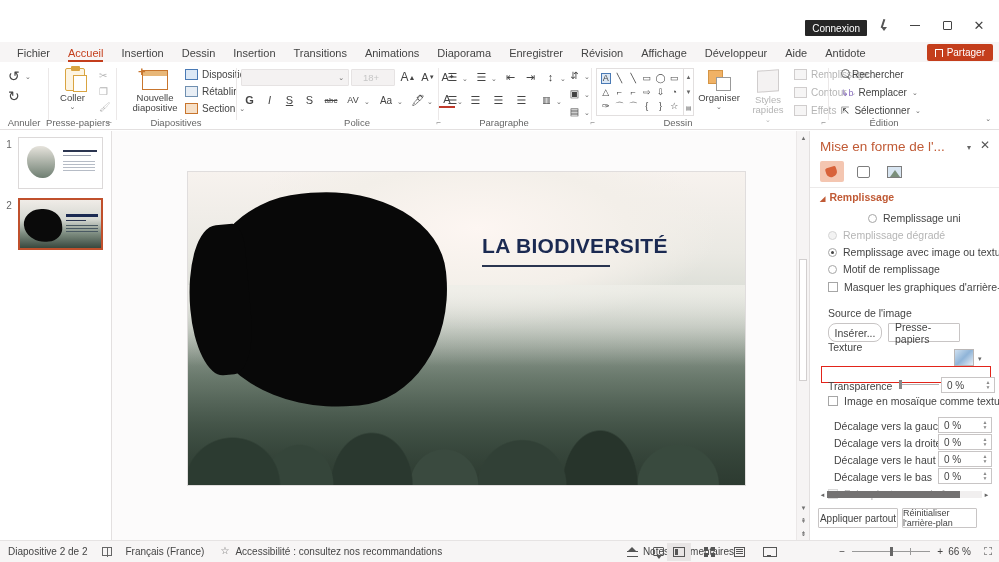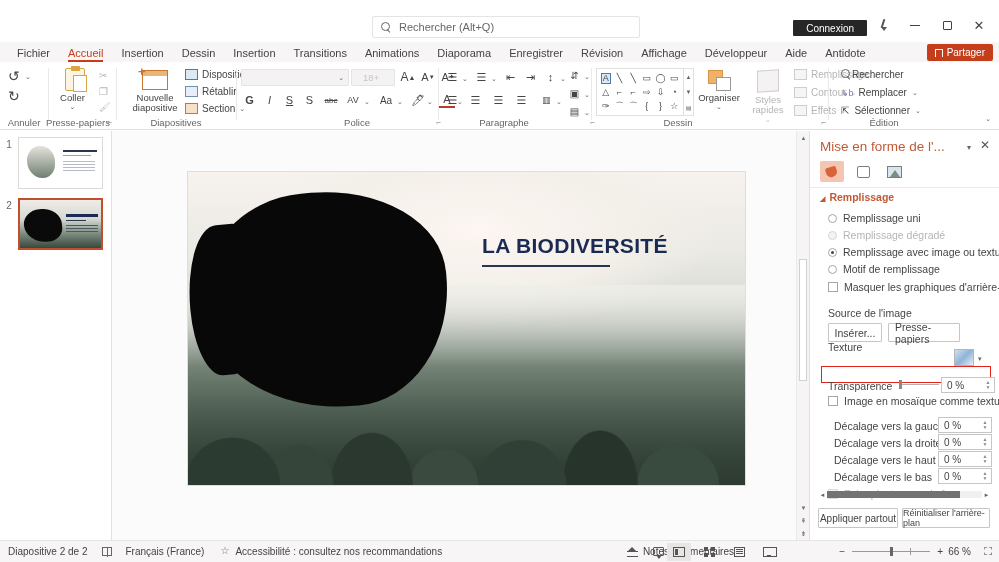--- a/index.html
+++ b/index.html
@@ -54,21 +54,21 @@
   }
   .search-icon::after {
     content: ""; position: absolute; left: 6px; top: 7px; width: 4px; height: 1.2px;
     background: #666; transform: rotate(45deg); transform-origin: left center;
   }
   .search-ph { margin-left: 7px; font-size: 11px; color: #666; }
 
   .connexion {
     position: absolute; right: 132px; top: 20px; height: 16px;
     background: #262626; color: #fff; font-size: 10px;
-    padding: 0 13px; display: flex; align-items: center; border-radius: 1px;
+    padding: 0 7px; display: flex; align-items: center; border-radius: 1px;
   }
   .tb-btns { position: absolute; right: 4px; top: 12px; display: flex; align-items: center; }
   .tb-btn {
     width: 32px; height: 26px; display: flex; align-items: center; justify-content: center;
     color: #444; font-size: 12px;
   }
   .pen-ico { width: 11px; height: 12px; position: relative; }
   .pen-ico::before {
     content:""; position:absolute; left:4px; top:0; width:2px; height:9px;
     background:#555; transform: rotate(18deg);
@@ -436,24 +436,20 @@
   .zoom-knob { position: absolute; left: 38px; top: -4px; width: 3px; height: 9px; background: #666; }
   .zoom-tick { position: absolute; left: 58px; top: -3px; width: 1px; height: 7px; background: #999; }
   .fit-ico { font-size: 11px; color: #444; }
 </style>
 </head>
 <body>
 
 <div id="app">
 
 
-  <div class="searchbox">
-    <span class="search-icon"></span>
-    <span class="search-ph">Rechercher (Alt+Q)</span>
-  </div>
 
   <div class="connexion">Connexion</div>
 
   <div class="tb-btns">
     <div class="tb-btn">
         <span class="pen-ico"></span>
       </div>
     <div class="tb-btn">
         <span class="min-ico"></span>
       </div>
@@ -745,21 +741,21 @@
       <div class="fp-tab">
         <span class="pic-ico"></span>
       </div>
     </div>
     <div class="fp-divider"></div>
 
     <div class="section-head" style="top:60px;">
       <span class="tri">◢</span><span>Remplissage</span>
     </div>
 
-    <div class="radio-row" style="top:81px;">
+    <div class="radio-row" style="top:81px;margin-left:40px;">
       <span class="radio"></span>
       <span class="rlabel">Remplissage uni</span>
     </div>
     <div class="radio-row" style="top:98px;">
       <span class="radio dim"></span>
       <span class="rlabel dim">Remplissage dégradé</span>
     </div>
     <div class="radio-row" style="top:115px;">
       <span class="radio checked"></span>
       <span class="rlabel">Remplissage avec image ou texture</span>
@@ -768,21 +764,21 @@
     <div class="radio-row" style="top:132px;">
       <span class="radio"></span>
       <span class="rlabel">Motif de remplissage</span>
     </div>
     <div class="radio-row" style="top:150px;">
       <span class="cbox"></span>
       <span class="rlabel">Masquer les graphiques d'arrière-plan</span>
     </div>
 
     <div class="fp-label" style="left:18px; top:176px;">Source de l'image</div>
-    <div class="fp-btn" style="left:18px; top:192px; width:54px;">Insérer...</div>
+    <div class="fp-btn" style="left:18px; top:192px; width:54px;border-radius:8px;">Insérer...</div>
     <div class="fp-btn" style="left:78px; top:192px; width:72px;">Presse-papiers</div>
 
     <div class="fp-label" style="left:18px; top:210px;">Texture</div>
     <div class="tex-swatch" style="left:144px; top:218px;"></div>
     <div class="caret" style="position:absolute; left:168px; top:224px;">▾</div>
 
     <div class="fp-label" style="left:18px; top:249px;">Transparence</div>
     <div class="slider-track" style="left:89px; top:253px; width:40px;"></div>
     <div class="slider-knob" style="left:89px; top:249px;"></div>
     <div class="spin" style="left:131px; top:246px;">
@@ -841,21 +837,21 @@
 
     <div class="fp-hscroll">
       <span class="hs-arrow">◄</span>
       <span class="hs-track">
           <span class="hs-thumb"></span>
         </span>
       <span class="hs-arrow">►</span>
     </div>
 
     <div class="fp-bottom-btn" style="left:8px; width:80px;">Appliquer partout</div>
-    <div class="fp-bottom-btn" style="left:92px; width:88px; font-size:9px;">Réinitialiser l'arrière-plan</div>
+    <div class="fp-bottom-btn" style="left:92px; width:75px; font-size:9px;">Réinitialiser l'arrière-plan</div>
   </div>
 
   <div class="statusbar">
     <span class="sb-item" style="margin-left:8px;">Diapositive 2 de 2</span>
     <span class="sb-book" style="margin-left:14px;"></span>
     <span class="sb-item" style="margin-left:14px;">Français (France)</span>
     <span class="sb-item" style="margin-left:16px;">
       <span class="access-ico">☆</span>
       <span>Accessibilité : consultez nos recommandations</span>
     </span>

